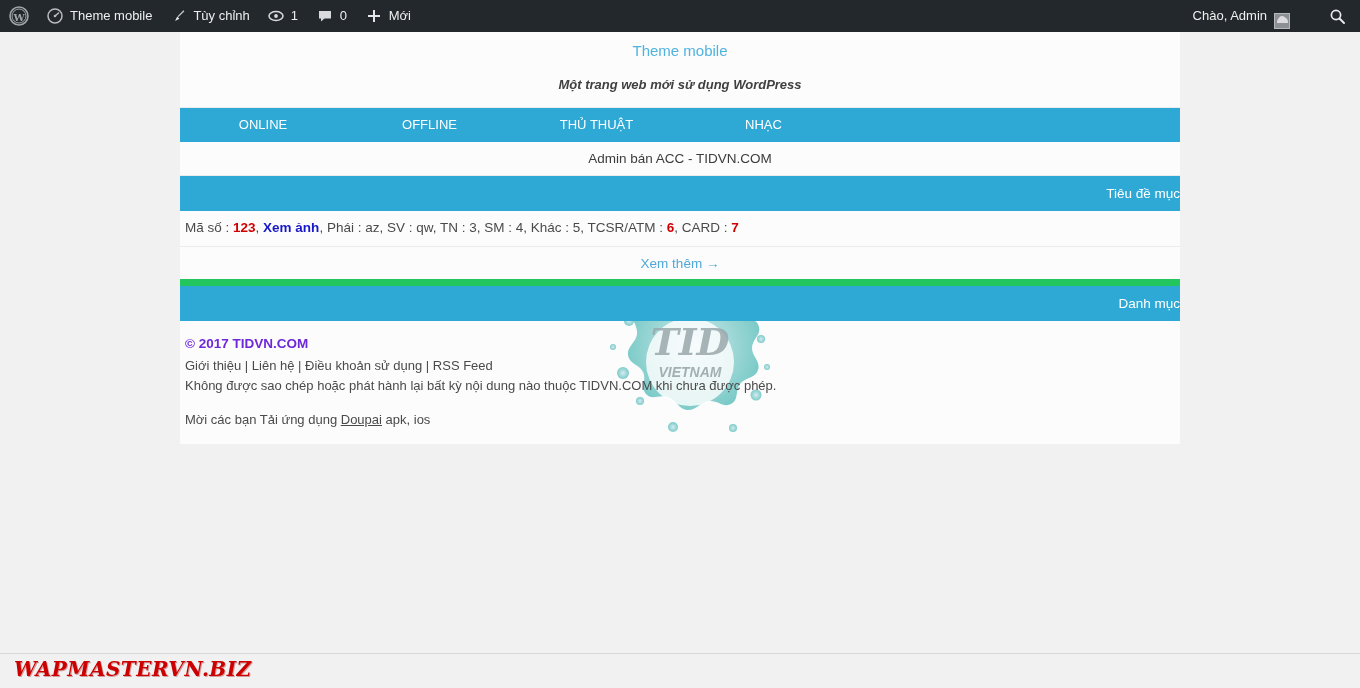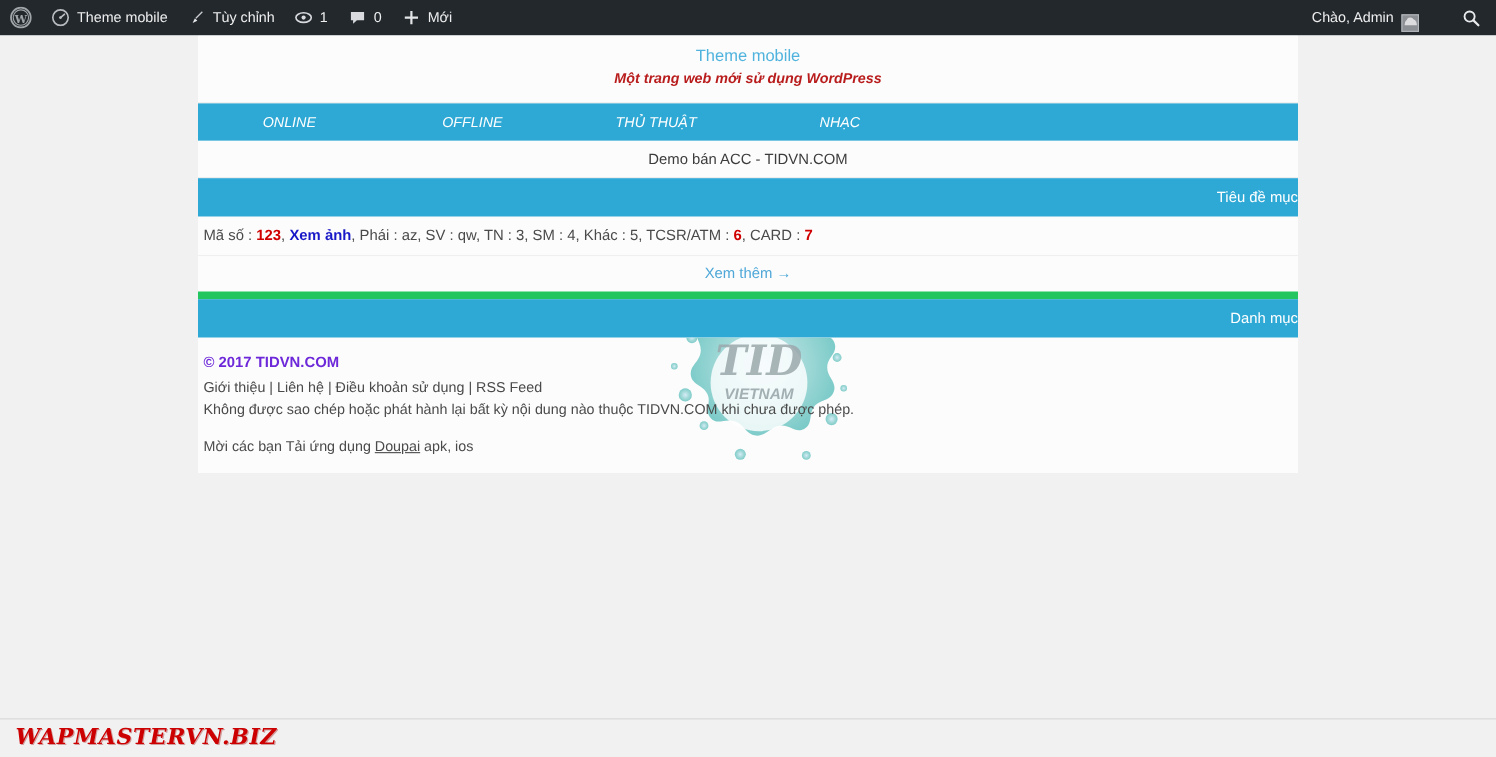--- a/index.html
+++ b/index.html
@@ -91,31 +91,30 @@
     color: #4fb3dd;
     line-height: 20px;
     cursor: pointer;
     display: block;
     text-decoration: none;
   }
   .site-desc {
     font-size: 13px;
     font-weight: bold;
     font-style: italic;
-    color: #b91c1c;
+    color: #404040;
     line-height: 20px;
-    margin-top: 0;
+    margin-top: 14px;
   }
 
   .main-nav {
     background: #2ea8d5;
     height: 34px;
     display: flex;
     align-items: center;
-    font-style: italic;
   }
   .nav-item {
     color: #ffffff;
     font-size: 13px;
     text-decoration: none;
     text-align: center;
     line-height: 34px;
     cursor: pointer;
     white-space: nowrap;
   }
@@ -333,21 +332,21 @@
     <div class="site-desc">Một trang web mới sử dụng WordPress</div>
   </div>
 
   <div class="main-nav">
     <a class="nav-item n0">ONLINE</a>
     <a class="nav-item n1">OFFLINE</a>
     <a class="nav-item n2">THỦ THUẬT</a>
     <a class="nav-item n3">NHẠC</a>
   </div>
 
-  <div class="band">Demo bán ACC - TIDVN.COM</div>
+  <div class="band">Admin bán ACC - TIDVN.COM</div>
 
   <div class="section-head">Tiêu đề mục</div>
 
   <div class="item-row">
     <span>Mã số :</span>
     <span class="hl-red">123</span><span>,</span>
     <a class="lnk-blue">Xem ảnh</a><span>, Phái : az, SV : qw, TN : 3, SM : 4, Khác : 5, TCSR/ATM :</span>
     <span class="hl-red">6</span><span>, CARD :</span>
     <span class="hl-red">7</span>
   </div>

